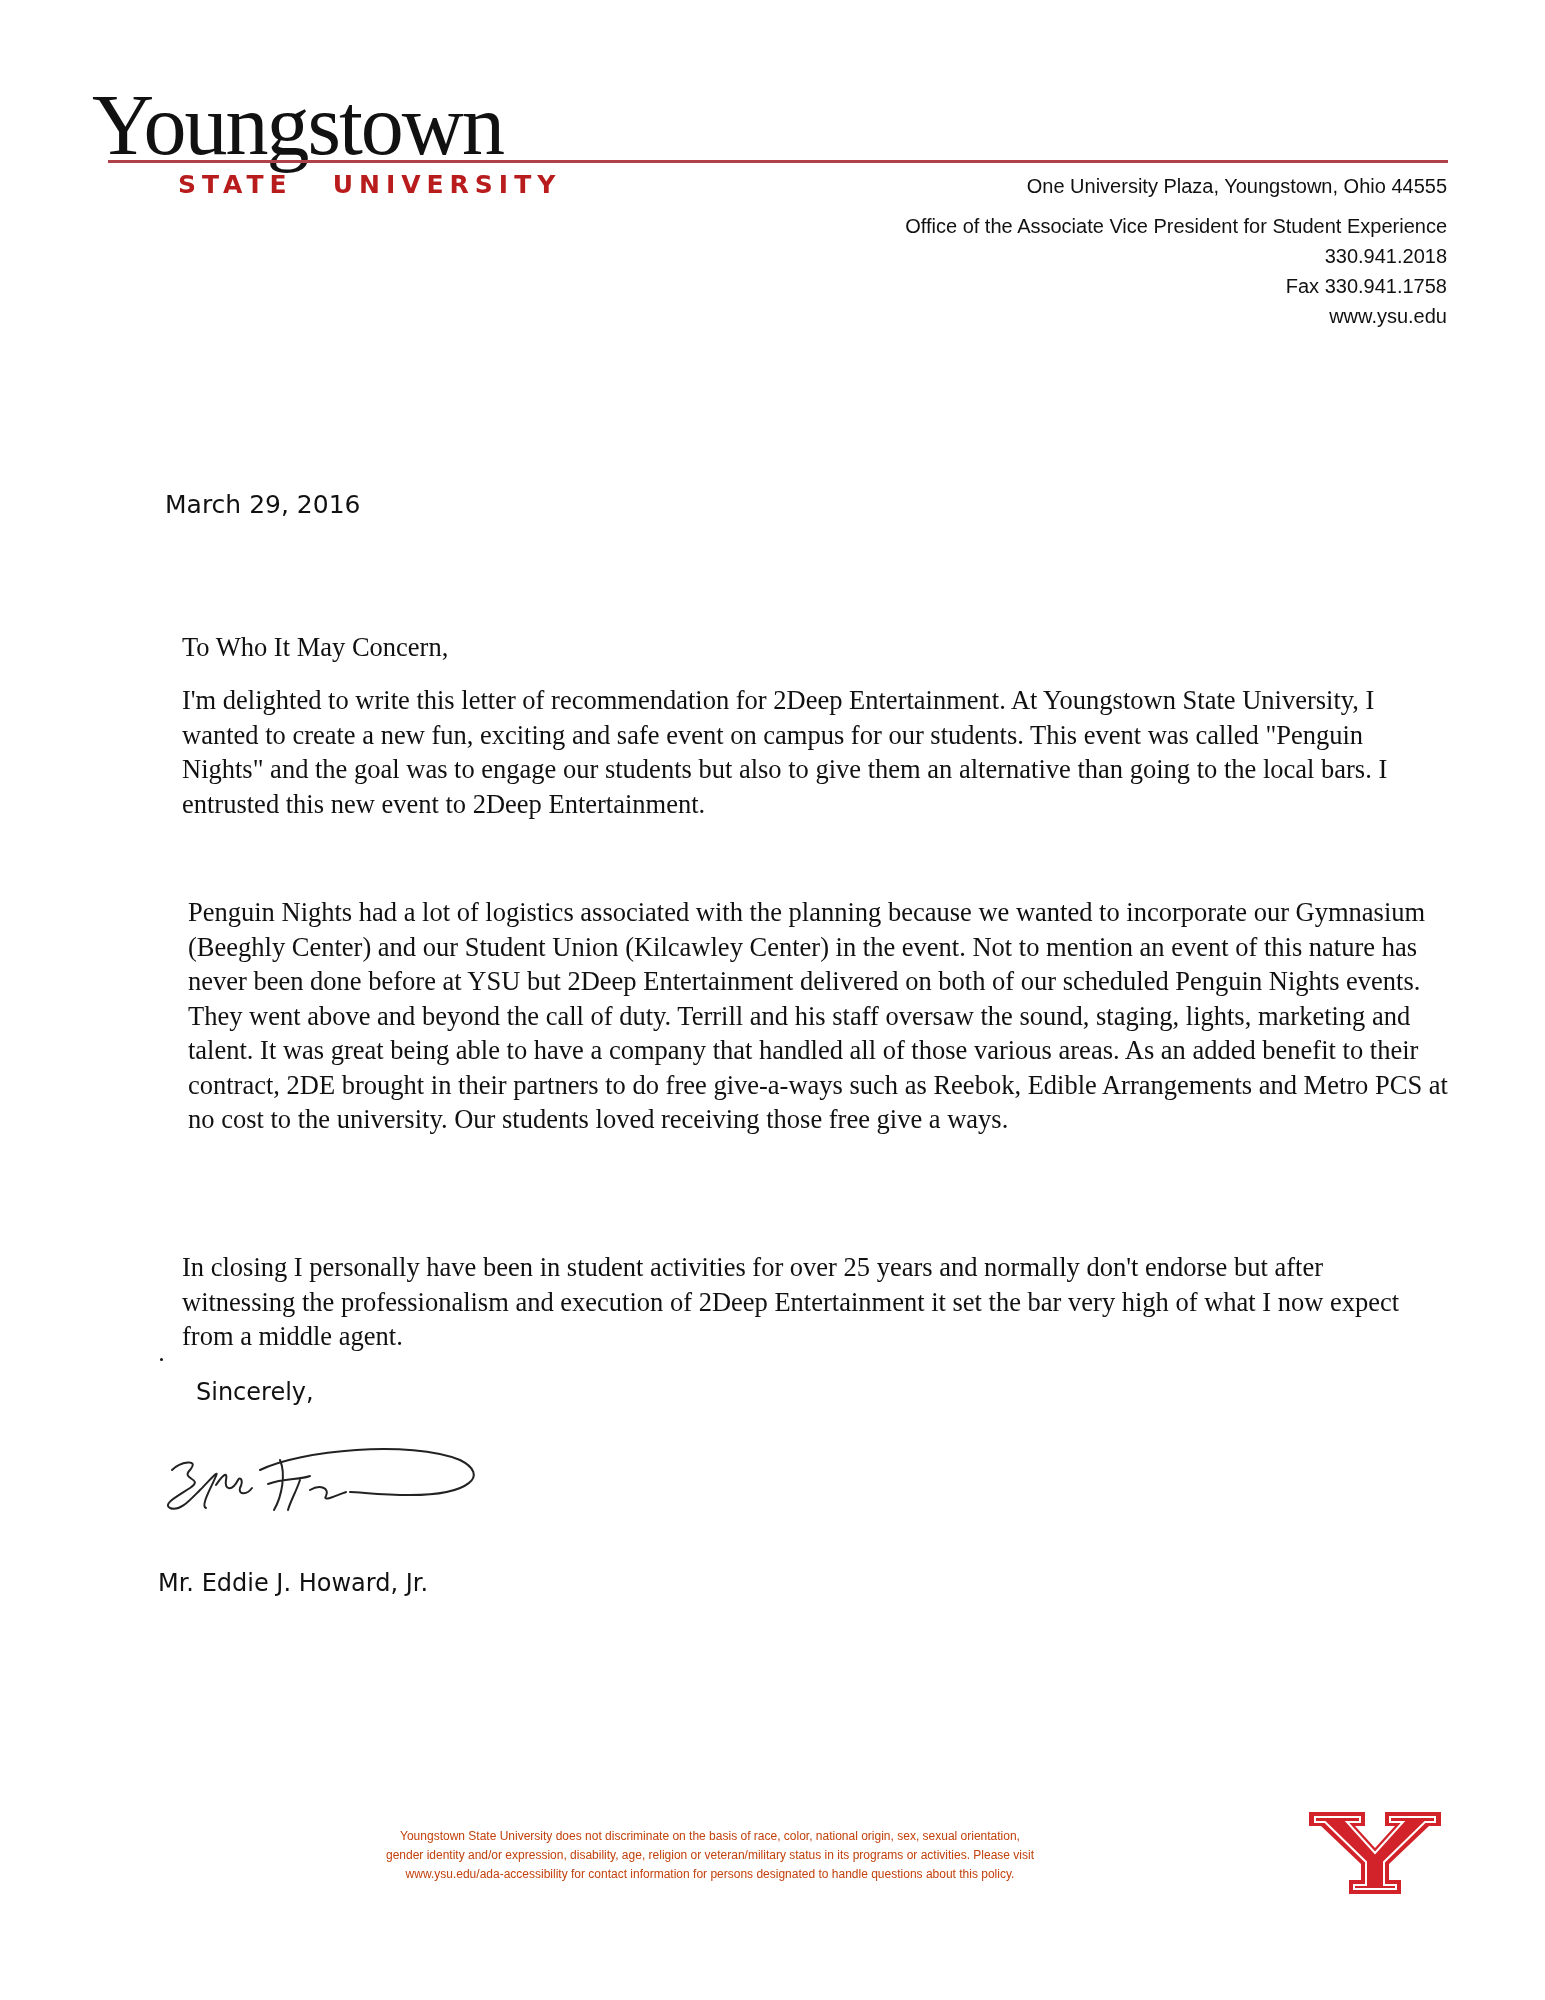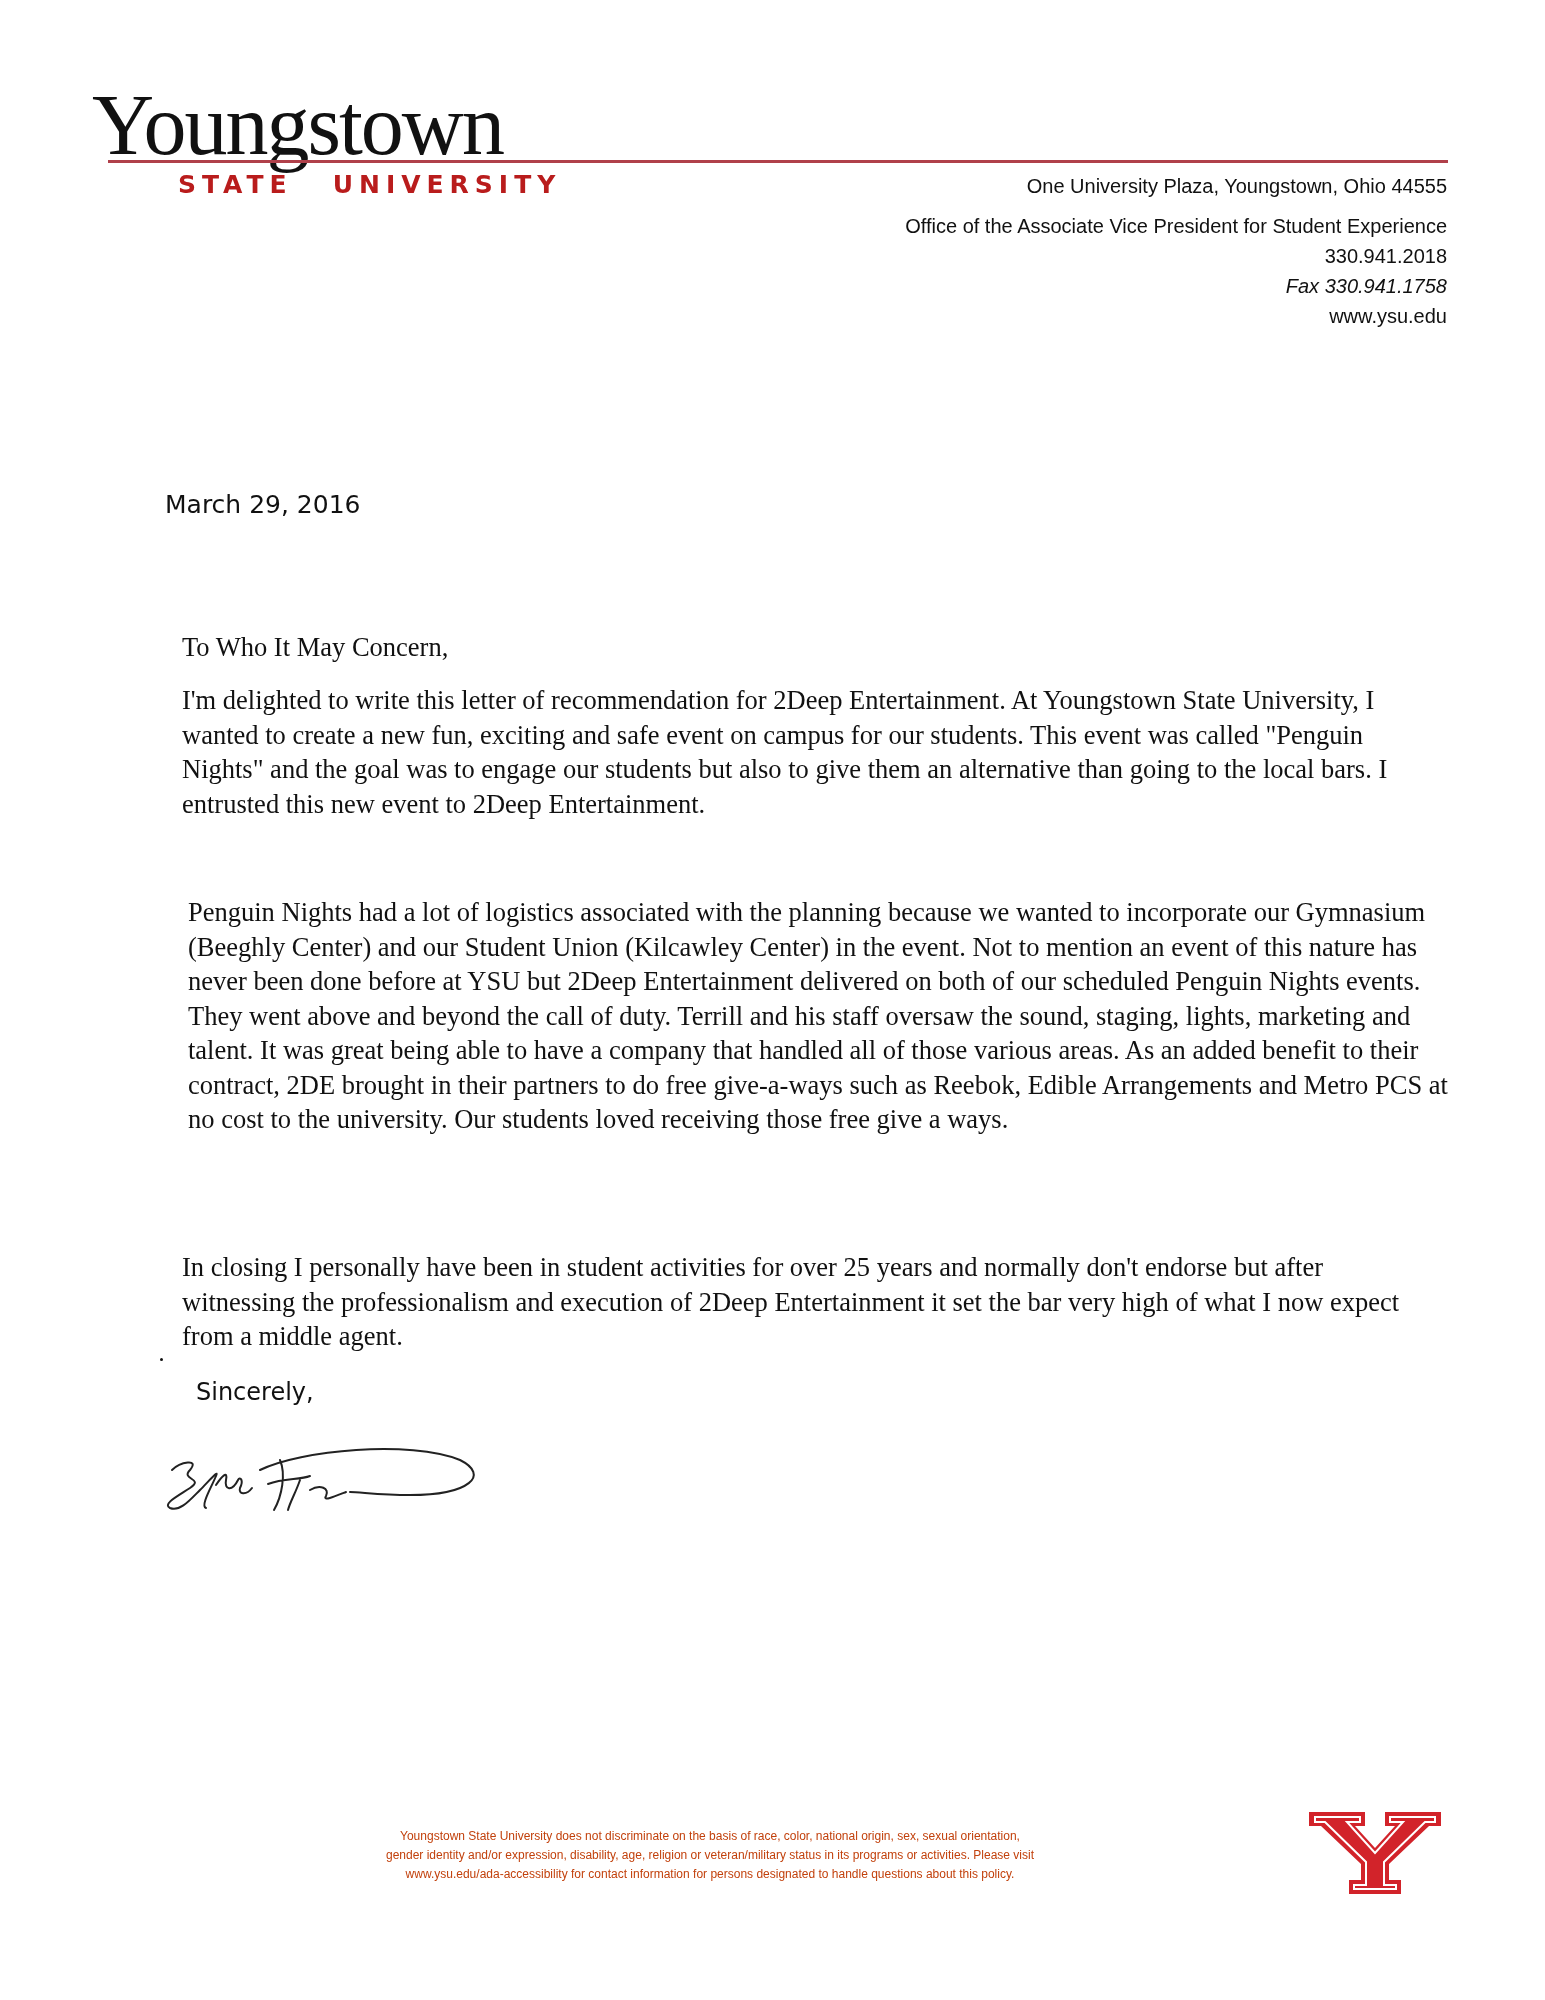--- a/index.html
+++ b/index.html
@@ -54,21 +54,21 @@
 
 <div class="abs logo-word">Youngstown</div>
 <div class="abs rule"></div>
 <div class="abs logo-sub">
   <span>STATE</span><span class="gap"></span><span>UNIVERSITY</span>
 </div>
 
 <div class="abs addr" style="top:175px;">One University Plaza, Youngstown, Ohio 44555</div>
 <div class="abs addr" style="top:215px;">Office of the Associate Vice President for Student Experience</div>
 <div class="abs addr" style="top:245px;">330.941.2018</div>
-<div class="abs addr" style="top:275px;font-style:italic;">Fax 330.941.1758</div>
+<div class="abs addr" style="top:275px;">Fax 330.941.1758</div>
 <div class="abs addr" style="top:305px;">www.ysu.edu</div>
 
 <div class="abs date">March 29, 2016</div>
 
 <div class="abs body-text" style="top:630px;">
   <p>To Who It May Concern,</p>
 </div>
 <div class="abs body-text" style="top:683px;">
   <p>I'm delighted to write this letter of recommendation for 2Deep Entertainment.  At Youngstown State University, I wanted to create a new fun, exciting and safe event on campus for our students. This event was called "Penguin Nights" and the goal was to engage our students but also to give them an alternative than going to the local bars.   I entrusted this new event to 2Deep Entertainment.</p>
 </div>
@@ -84,20 +84,21 @@
 
 <div class="abs signature">
   <svg width="330" height="80" viewBox="0 0 330 80" fill="none" stroke="#222" stroke-width="2" stroke-linecap="round" stroke-linejoin="round">
     <path d="M12 30 C20 22, 40 18, 30 30 C20 40, 45 38, 30 48 C18 56, 2 64, 10 68 C20 72, 30 60, 40 50 C48 42, 60 28, 56 36 C52 46, 40 66, 46 68"></path>
     <path d="M56 45 C62 36, 68 30, 66 40 C64 50, 72 52, 78 40 C80 36, 84 40, 80 48 C78 54, 86 56, 92 48"></path>
     <path d="M100 30 C140 10, 250 0, 300 20 C330 35, 310 55, 250 55 C220 55, 200 52, 190 52"></path>
     <path d="M120 20 C126 34, 122 56, 114 70 M108 44 C124 38, 140 40, 150 36 M140 40 C136 52, 130 62, 128 70 M150 50 C160 44, 170 48, 166 56 C162 62, 176 56, 186 52"></path>
   </svg>
 </div>
 <div class="abs sig-name">
+  <div>Mr. Eddie J. Howard, Jr.</div>
 </div>
 
 <div class="abs footer">
   <div>Youngstown State University does not discriminate on the basis of race, color, national origin, sex, sexual orientation,</div>
   <div>gender identity and/or expression, disability, age, religion or veteran/military status in its programs or activities. Please visit</div>
   <div>www.ysu.edu/ada-accessibility for contact information for persons designated to handle questions about this policy.</div>
 </div>
 
 <div class="abs y-logo">
   <svg width="140" height="90" viewBox="0 0 140 90">

